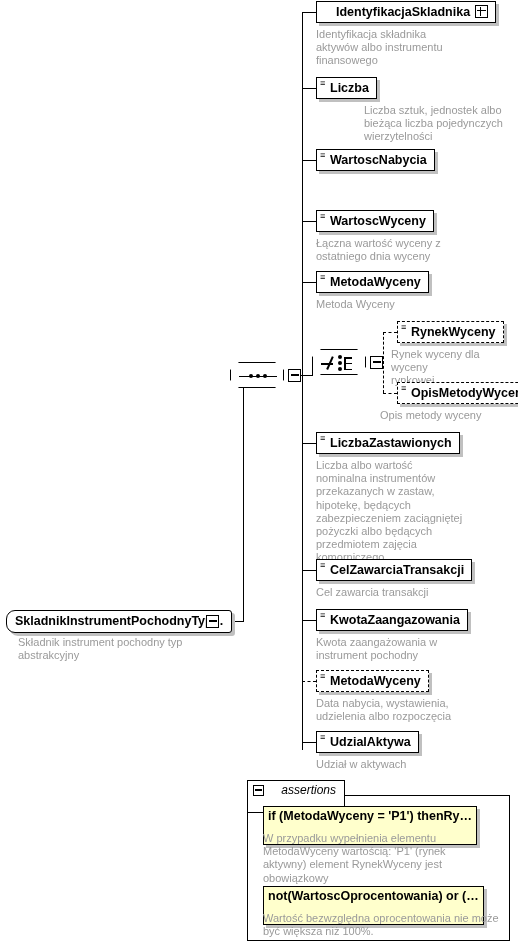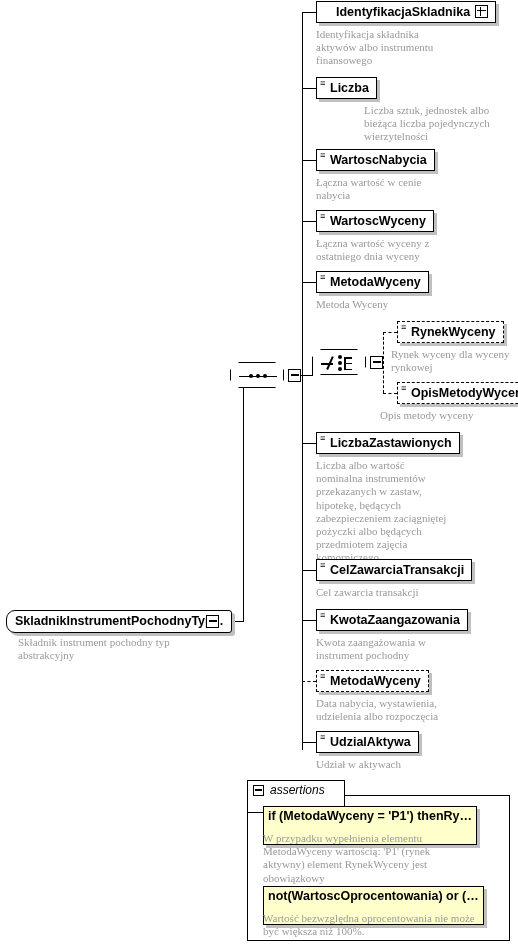--- a/index.html
+++ b/index.html
@@ -48,21 +48,21 @@
   .node .plus:before{left:1px;right:1px;top:3.5px;height:1.5px;}
   .node .plus:after{top:1px;bottom:1px;left:3.5px;width:1.5px;}
 
   
   .anno{
     position:absolute;
     font-size:11px;
     line-height:13.2px;
     color:#9a9a9a;
     white-space:pre-line;
-    font-family:Liberation Serif, serif;
+    font-family:Liberation Sans, sans-serif;
   }
 
   
   .rootnode{
     position:absolute;
     box-sizing:border-box;
     background:#fff;
     border:1.5px solid #000;
     border-radius:9px 3px 3px 9px;
     height:23px;line-height:21px;
@@ -96,20 +96,21 @@
     position:absolute;box-sizing:border-box;
     border:1.5px solid #000;background:#fff;
   }
   .asserthdr{
     position:absolute;box-sizing:border-box;
     border:1.5px solid #000;background:#fff;
     height:33px;line-height:19px;
     padding:0 8px 0 22px;
     font-size:12px;font-style:italic;color:#000;
     white-space:nowrap;
+    text-align:right;
   }
   .asserthdr .minus{
     position:absolute;left:5px;top:4px;width:11px;height:11px;
     box-sizing:border-box;border:1.5px solid #000;background:#fff;
   }
   .asserthdr .minus:before{
     content:"";position:absolute;left:1px;right:1px;top:3px;height:1.5px;background:#000;
   }
   .assert{
     position:absolute;box-sizing:border-box;
@@ -193,22 +194,20 @@
     <span>Liczba</span>
   </div>
   <div class="anno" style="left:316px;top:104px;width:175px;margin-left:48px;">Liczba sztuk, jednostek albo
 bieżąca liczba pojedynczych
 wierzytelności</div>
 
   <div class="node" style="left:316px;top:149px;">
     <span class="tglyph">≡</span>
     <span>WartoscNabycia</span>
   </div>
-  <div class="anno" style="left:316px;top:176px;width:170px;">Łączna wartość w cenie
-nabycia</div>
 
   <div class="node" style="left:316px;top:210px;">
     <span class="tglyph">≡</span>
     <span>WartoscWyceny</span>
   </div>
   <div class="anno" style="left:316px;top:237px;width:175px;">Łączna wartość wyceny z
 ostatniego dnia wyceny</div>
 
   <div class="node" style="left:316px;top:271px;">
     <span class="tglyph">≡</span>

